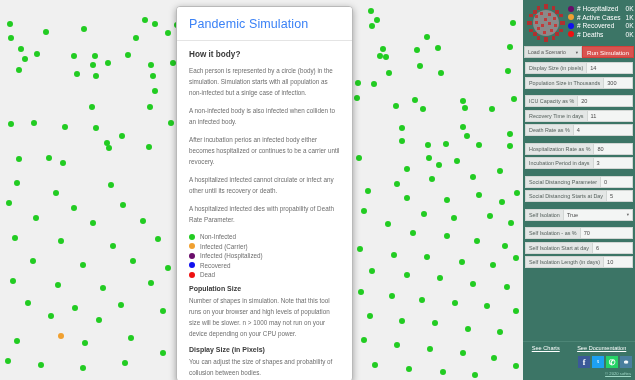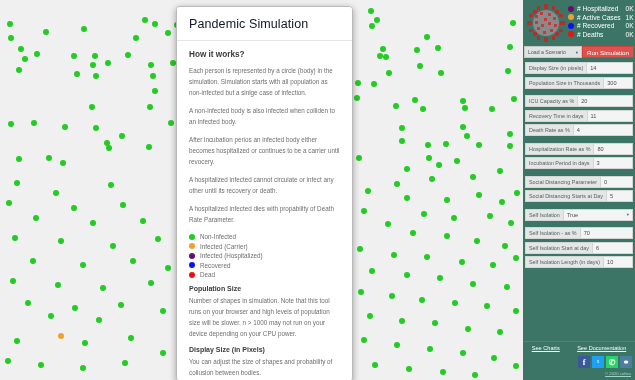--- a/index.html
+++ b/index.html
@@ -17,21 +17,21 @@
   
   #modal{
     position:absolute;left:176px;top:6px;width:175px;height:374px;
     background:#ffffff;border:1px solid #b9b9b9;border-radius:4px;
     box-shadow:0 2px 7px rgba(0,0,0,.35);overflow:hidden;
   }
   #modal-header{
     padding:10px 12px 9px 12px;border-bottom:1px solid #e4e4e4;
     background:#fff;
   }
-  #modal-title{font-size:12.5px;color:#0f172a;font-weight:400;letter-spacing:.1px;}
+  #modal-title{font-size:12.5px;color:#3b82f6;font-weight:400;letter-spacing:.1px;}
   #modal-body{padding:9px 12px 8px 12px;}
   .mh{font-size:8.2px;font-weight:bold;color:#3a3a3a;margin:0 0 6px 0;}
   .mh2{font-size:7px;font-weight:bold;color:#3a3a3a;margin:7px 0 3px 0;}
   .mp{font-size:6.3px;line-height:1.75;color:#6e6e6e;margin:0 0 7px 0;}
   .mbig{font-size:9.5px;font-weight:bold;color:#3a3a3a;margin:9px 0 6px 0;}
   
   #legend{margin:8px 0 4px 0;}
   .lg-row{display:flex;align-items:center;margin-bottom:2.5px;}
   .lg-dot{width:6px;height:6px;border-radius:50%;margin-right:5px;flex:0 0 auto;}
   .lg-lbl{font-size:6.3px;color:#6e6e6e;}
@@ -262,21 +262,21 @@
     <div class="dot" style="left: 168px; top: 120px; background: rgb(34, 204, 34);"></div>
     <div class="dot" style="left: 170px; top: 60px; background: rgb(34, 204, 34);"></div>
     <div class="dot" style="left: 165px; top: 30px; background: rgb(34, 204, 34);"></div>
   </div>
 
 <div id="modal">
   <div id="modal-header">
     <div id="modal-title">Pandemic Simulation</div>
   </div>
   <div id="modal-body">
-    <div class="mh">How it works?</div>
+    <div class="mh">How it body?</div>
     <p class="mp">Each person is represented by a circle (body) in the simulation. Simulation starts with all population as non-infected but a sinlge case of infection.</p>
     <p class="mp">A non-infected body is also infected when colliden to an infected body.</p>
     <p class="mp">After incubation perios an infected body either becomes hospitalized or continues to be a carrier until revocery.</p>
     <p class="mp">A hospitalized infected cannot circulate or infect any other until its recovery or death.</p>
     <p class="mp">A hospitalized infected dies with propability of Death Rate Parameter.</p>
 
     <div id="legend">
         <div class="lg-row">
           <span class="lg-dot" style="background: rgb(34, 204, 34);"></span>
           <span class="lg-lbl">Non-Infected</span>

